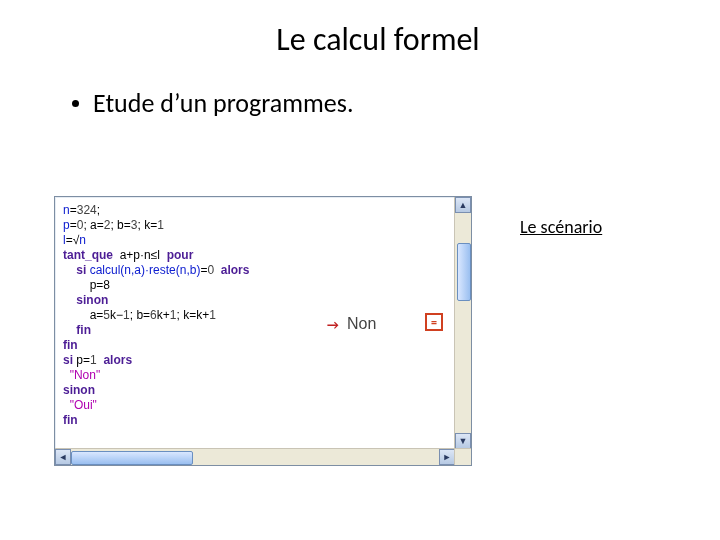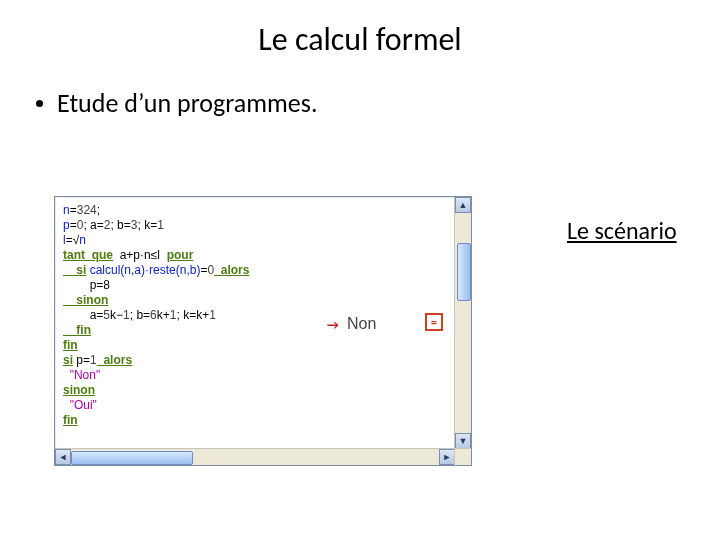--- a/index.html
+++ b/index.html
@@ -9,20 +9,21 @@
     height: 540px;
     background: #fff;
     font-family: Calibri, Arial, sans-serif;
     color: #000;
   }
   .slide {
     width: 720px;
     height: 540px;
     position: relative;
     box-sizing: border-box;
+    padding-left: 36px;
   }
   .title {
     font-size: 32px;
     text-align: center;
     padding-top: 20px;
     font-weight: 400;
   }
   .subtitle {
     font-size: 17px;
     text-align: center;
@@ -60,21 +61,21 @@
   .code-inner {
     position: absolute;
     left: 0; top: 0; bottom: 16px;
     width: calc(100% - 16px);
     padding: 6px 8px;
     font-family: Verdana, Arial, sans-serif;
     font-size: 12px;
     line-height: 15px;
     white-space: pre;
   }
-  .code-inner .kw { color: #4d7c0f; font-weight: bold; text-decoration: underline; }
+  .code-inner .kw { color: #4c1d95; font-weight: bold; }
   .code-inner .lit { color: #404040; }
   .code-inner .fn { color: #1020d0; }
   .code-inner .str { color: #b000b0; }
 
   
   .vscroll {
     position: absolute;
     right: 0; top: 0;
     width: 16px; height: calc(100% - 16px);
     background: #ece9d8;
@@ -152,24 +153,23 @@
     line-height: 14px;
     text-align: center;
     color: #d04020;
     font-weight: bold;
     background: #fff;
   }
 
   .scenario-link {
     position: absolute;
     left: 520px; top: 216px;
-    font-size: 24px;
+    font-size: 18px;
     text-decoration: underline;
     color: #000;
-    margin-left: 47px;
   }
   .note {
     position: absolute;
     left: 508px; top: 378px;
     width: 190px;
     font-size: 17px;
     text-align: center;
   }
 </style>
 </head>

